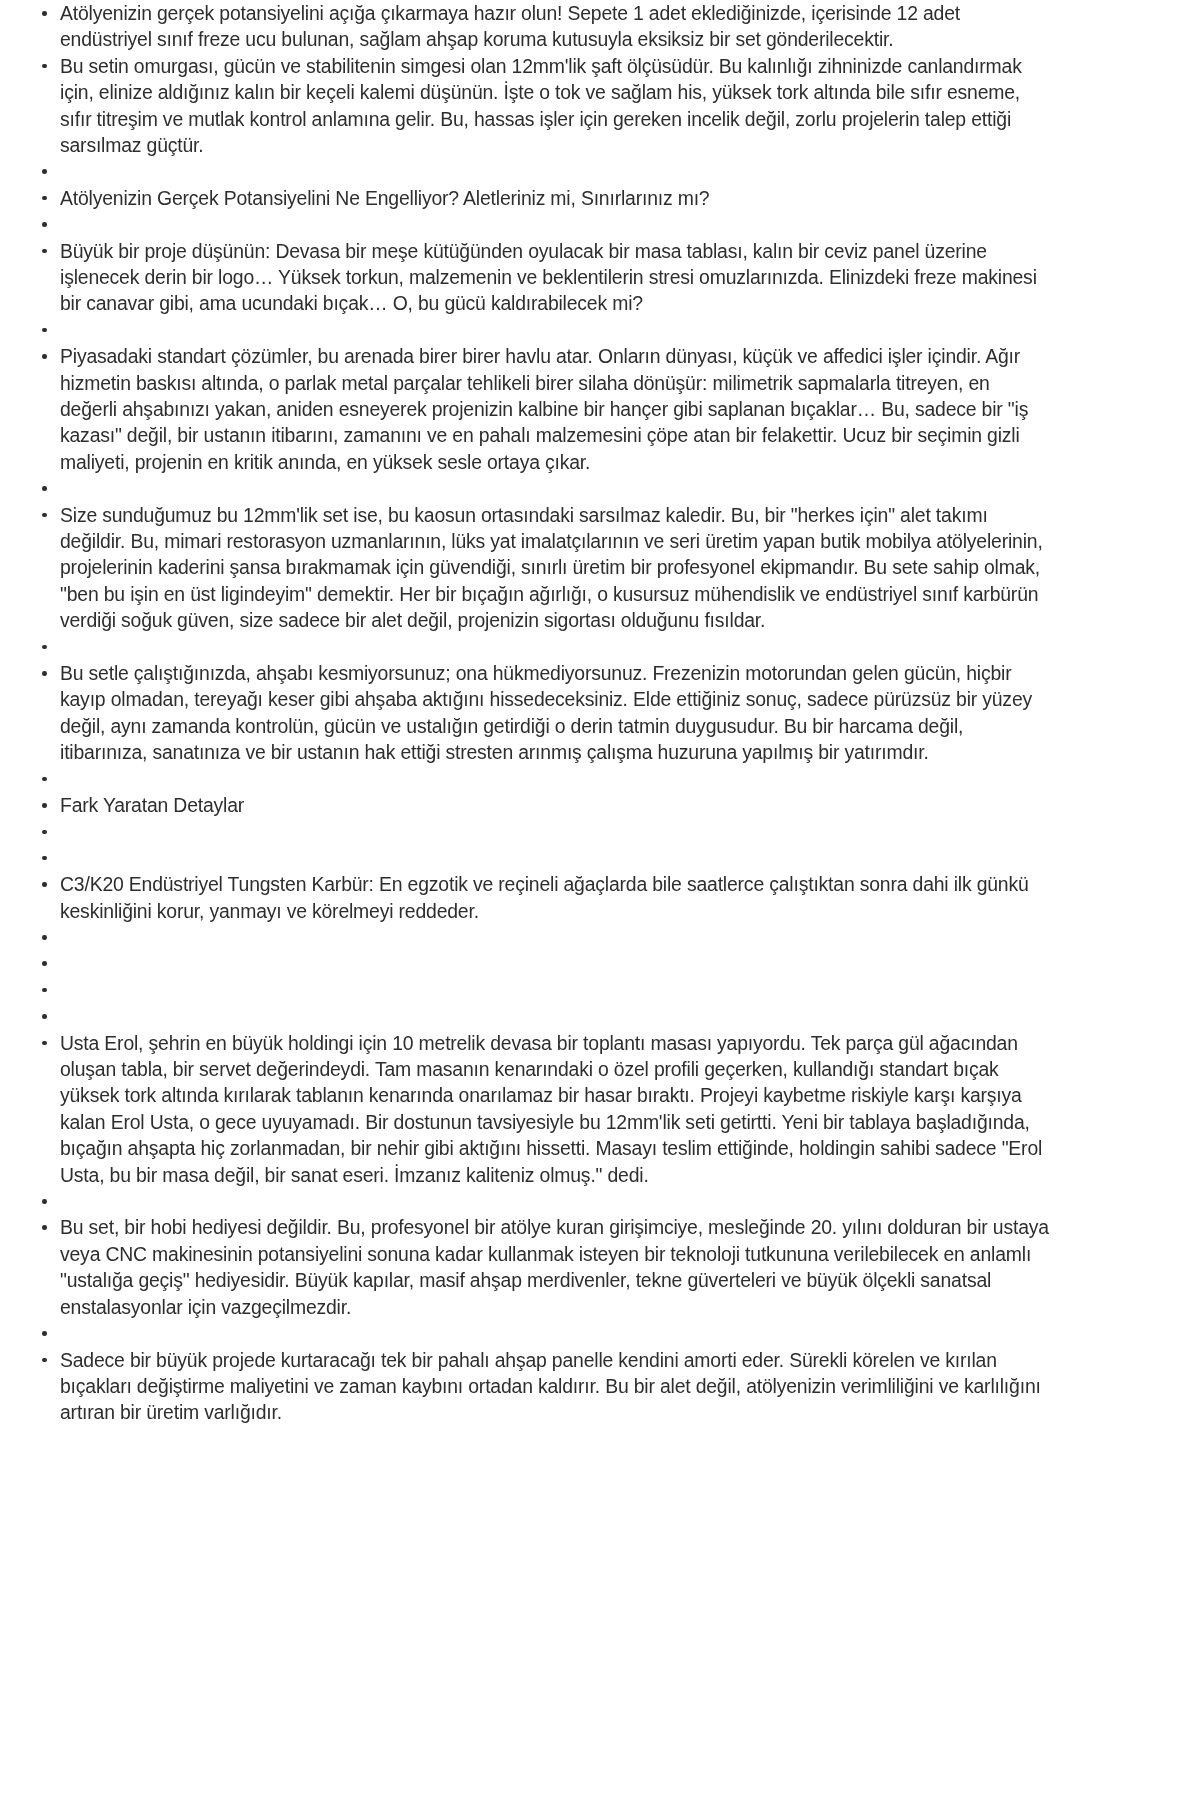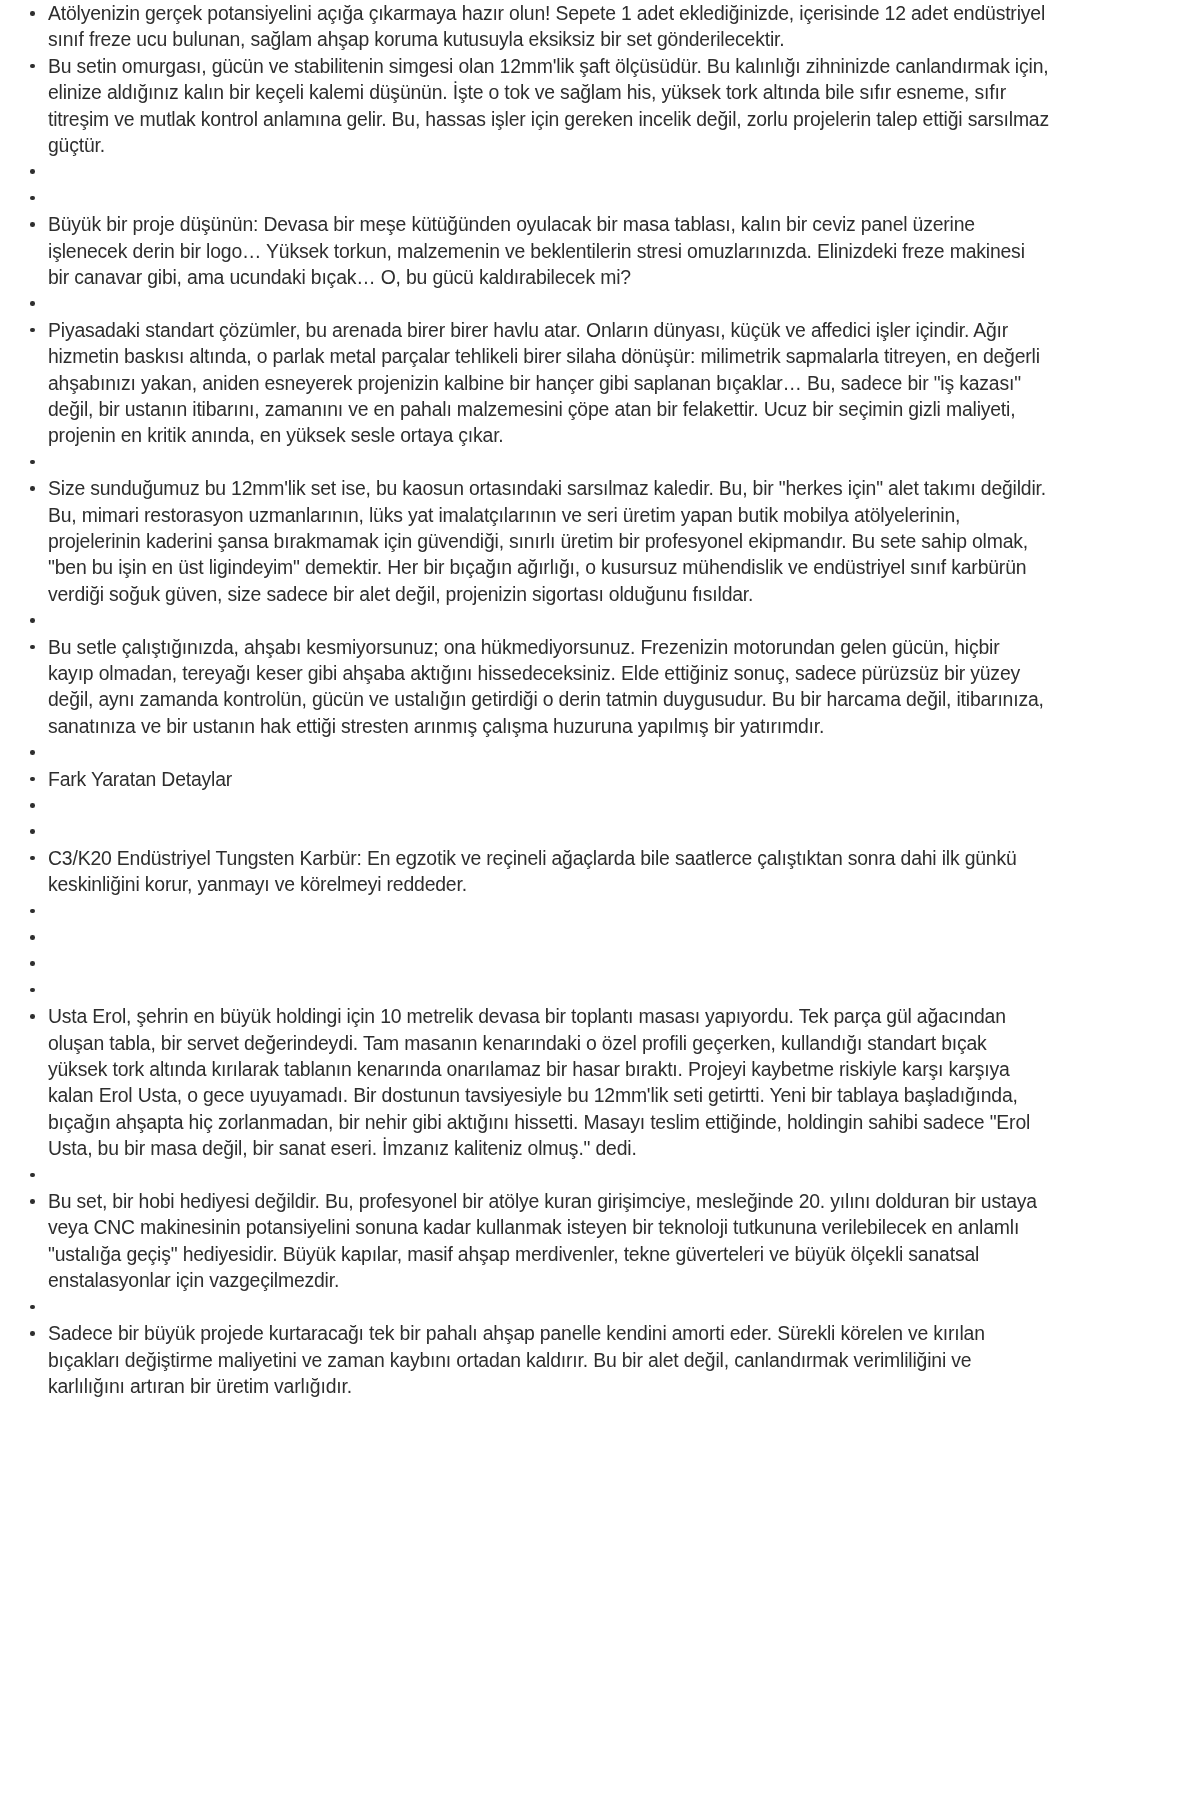--- a/index.html
+++ b/index.html
@@ -11,21 +11,21 @@
   }
   body {
     width: 1200px;
     height: 1800px;
     overflow: hidden;
     font-family: "Liberation Sans", "DejaVu Sans", sans-serif;
     color: #2b2b2b;
   }
   #doc {
     width: 1200px;
-    padding: 0px 150px 0 14px;
+    padding: 0px 150px 0 26px;
     padding-top: 0;
   }
   ul.bullets {
     list-style: none;
     margin: 0;
     padding: 0;
   }
   ul.bullets > li {
     position: relative;
     padding-left: 34px;
@@ -68,20 +68,23 @@
 
 <div id="doc">
   <ul class="bullets">
       <li class="paragraph">
         <span class="txt">Atölyenizin gerçek potansiyelini açığa çıkarmaya hazır olun! Sepete 1 adet eklediğinizde, içerisinde 12 adet endüstriyel sınıf freze ucu bulunan, sağlam ahşap koruma kutusuyla eksiksiz bir set gönderilecektir.</span>
       </li>
       <li class="paragraph">
         <span class="txt">Bu setin omurgası, gücün ve stabilitenin simgesi olan 12mm'lik şaft ölçüsüdür. Bu kalınlığı zihninizde canlandırmak için, elinize aldığınız kalın bir keçeli kalemi düşünün. İşte o tok ve sağlam his, yüksek tork altında bile sıfır esneme, sıfır titreşim ve mutlak kontrol anlamına gelir. Bu, hassas işler için gereken incelik değil, zorlu projelerin talep ettiği sarsılmaz güçtür.</span>
       </li>
       <li class="spacer"></li>
+      <li class="heading">
+        <span class="txt">Atölyenizin Gerçek Potansiyelini Ne Engelliyor? Aletleriniz mi, Sınırlarınız mı?</span>
+      </li>
       <li class="spacer"></li>
       <li class="paragraph">
         <span class="txt">Büyük bir proje düşünün: Devasa bir meşe kütüğünden oyulacak bir masa tablası, kalın bir ceviz panel üzerine işlenecek derin bir logo… Yüksek torkun, malzemenin ve beklentilerin stresi omuzlarınızda. Elinizdeki freze makinesi bir canavar gibi, ama ucundaki bıçak… O, bu gücü kaldırabilecek mi?</span>
       </li>
       <li class="spacer"></li>
       <li class="paragraph">
         <span class="txt">Piyasadaki standart çözümler, bu arenada birer birer havlu atar. Onların dünyası, küçük ve affedici işler içindir. Ağır hizmetin baskısı altında, o parlak metal parçalar tehlikeli birer silaha dönüşür: milimetrik sapmalarla titreyen, en değerli ahşabınızı yakan, aniden esneyerek projenizin kalbine bir hançer gibi saplanan bıçaklar… Bu, sadece bir "iş kazası" değil, bir ustanın itibarını, zamanını ve en pahalı malzemesini çöpe atan bir felakettir. Ucuz bir seçimin gizli maliyeti, projenin en kritik anında, en yüksek sesle ortaya çıkar.</span>
       </li>
       <li class="spacer"></li>
       <li class="paragraph">
@@ -106,16 +109,16 @@
       <li class="spacer"></li>
       <li class="paragraph">
         <span class="txt">Usta Erol, şehrin en büyük holdingi için 10 metrelik devasa bir toplantı masası yapıyordu. Tek parça gül ağacından oluşan tabla, bir servet değerindeydi. Tam masanın kenarındaki o özel profili geçerken, kullandığı standart bıçak yüksek tork altında kırılarak tablanın kenarında onarılamaz bir hasar bıraktı. Projeyi kaybetme riskiyle karşı karşıya kalan Erol Usta, o gece uyuyamadı. Bir dostunun tavsiyesiyle bu 12mm'lik seti getirtti. Yeni bir tablaya başladığında, bıçağın ahşapta hiç zorlanmadan, bir nehir gibi aktığını hissetti. Masayı teslim ettiğinde, holdingin sahibi sadece "Erol Usta, bu bir masa değil, bir sanat eseri. İmzanız kaliteniz olmuş." dedi.</span>
       </li>
       <li class="spacer"></li>
       <li class="paragraph">
         <span class="txt">Bu set, bir hobi hediyesi değildir. Bu, profesyonel bir atölye kuran girişimciye, mesleğinde 20. yılını dolduran bir ustaya veya CNC makinesinin potansiyelini sonuna kadar kullanmak isteyen bir teknoloji tutkununa verilebilecek en anlamlı "ustalığa geçiş" hediyesidir. Büyük kapılar, masif ahşap merdivenler, tekne güverteleri ve büyük ölçekli sanatsal enstalasyonlar için vazgeçilmezdir.</span>
       </li>
       <li class="spacer"></li>
       <li class="paragraph">
-        <span class="txt">Sadece bir büyük projede kurtaracağı tek bir pahalı ahşap panelle kendini amorti eder. Sürekli körelen ve kırılan bıçakları değiştirme maliyetini ve zaman kaybını ortadan kaldırır. Bu bir alet değil, canlandırmak verimliliğini ve karlılığını artıran bir üretim varlığıdır.</span>
+        <span class="txt">Sadece bir büyük projede kurtaracağı tek bir pahalı ahşap panelle kendini amorti eder. Sürekli körelen ve kırılan bıçakları değiştirme maliyetini ve zaman kaybını ortadan kaldırır. Bu bir alet değil, atölyenizin verimliliğini ve karlılığını artıran bir üretim varlığıdır.</span>
       </li>
     </ul>
 </div>
 
 </body></html>

